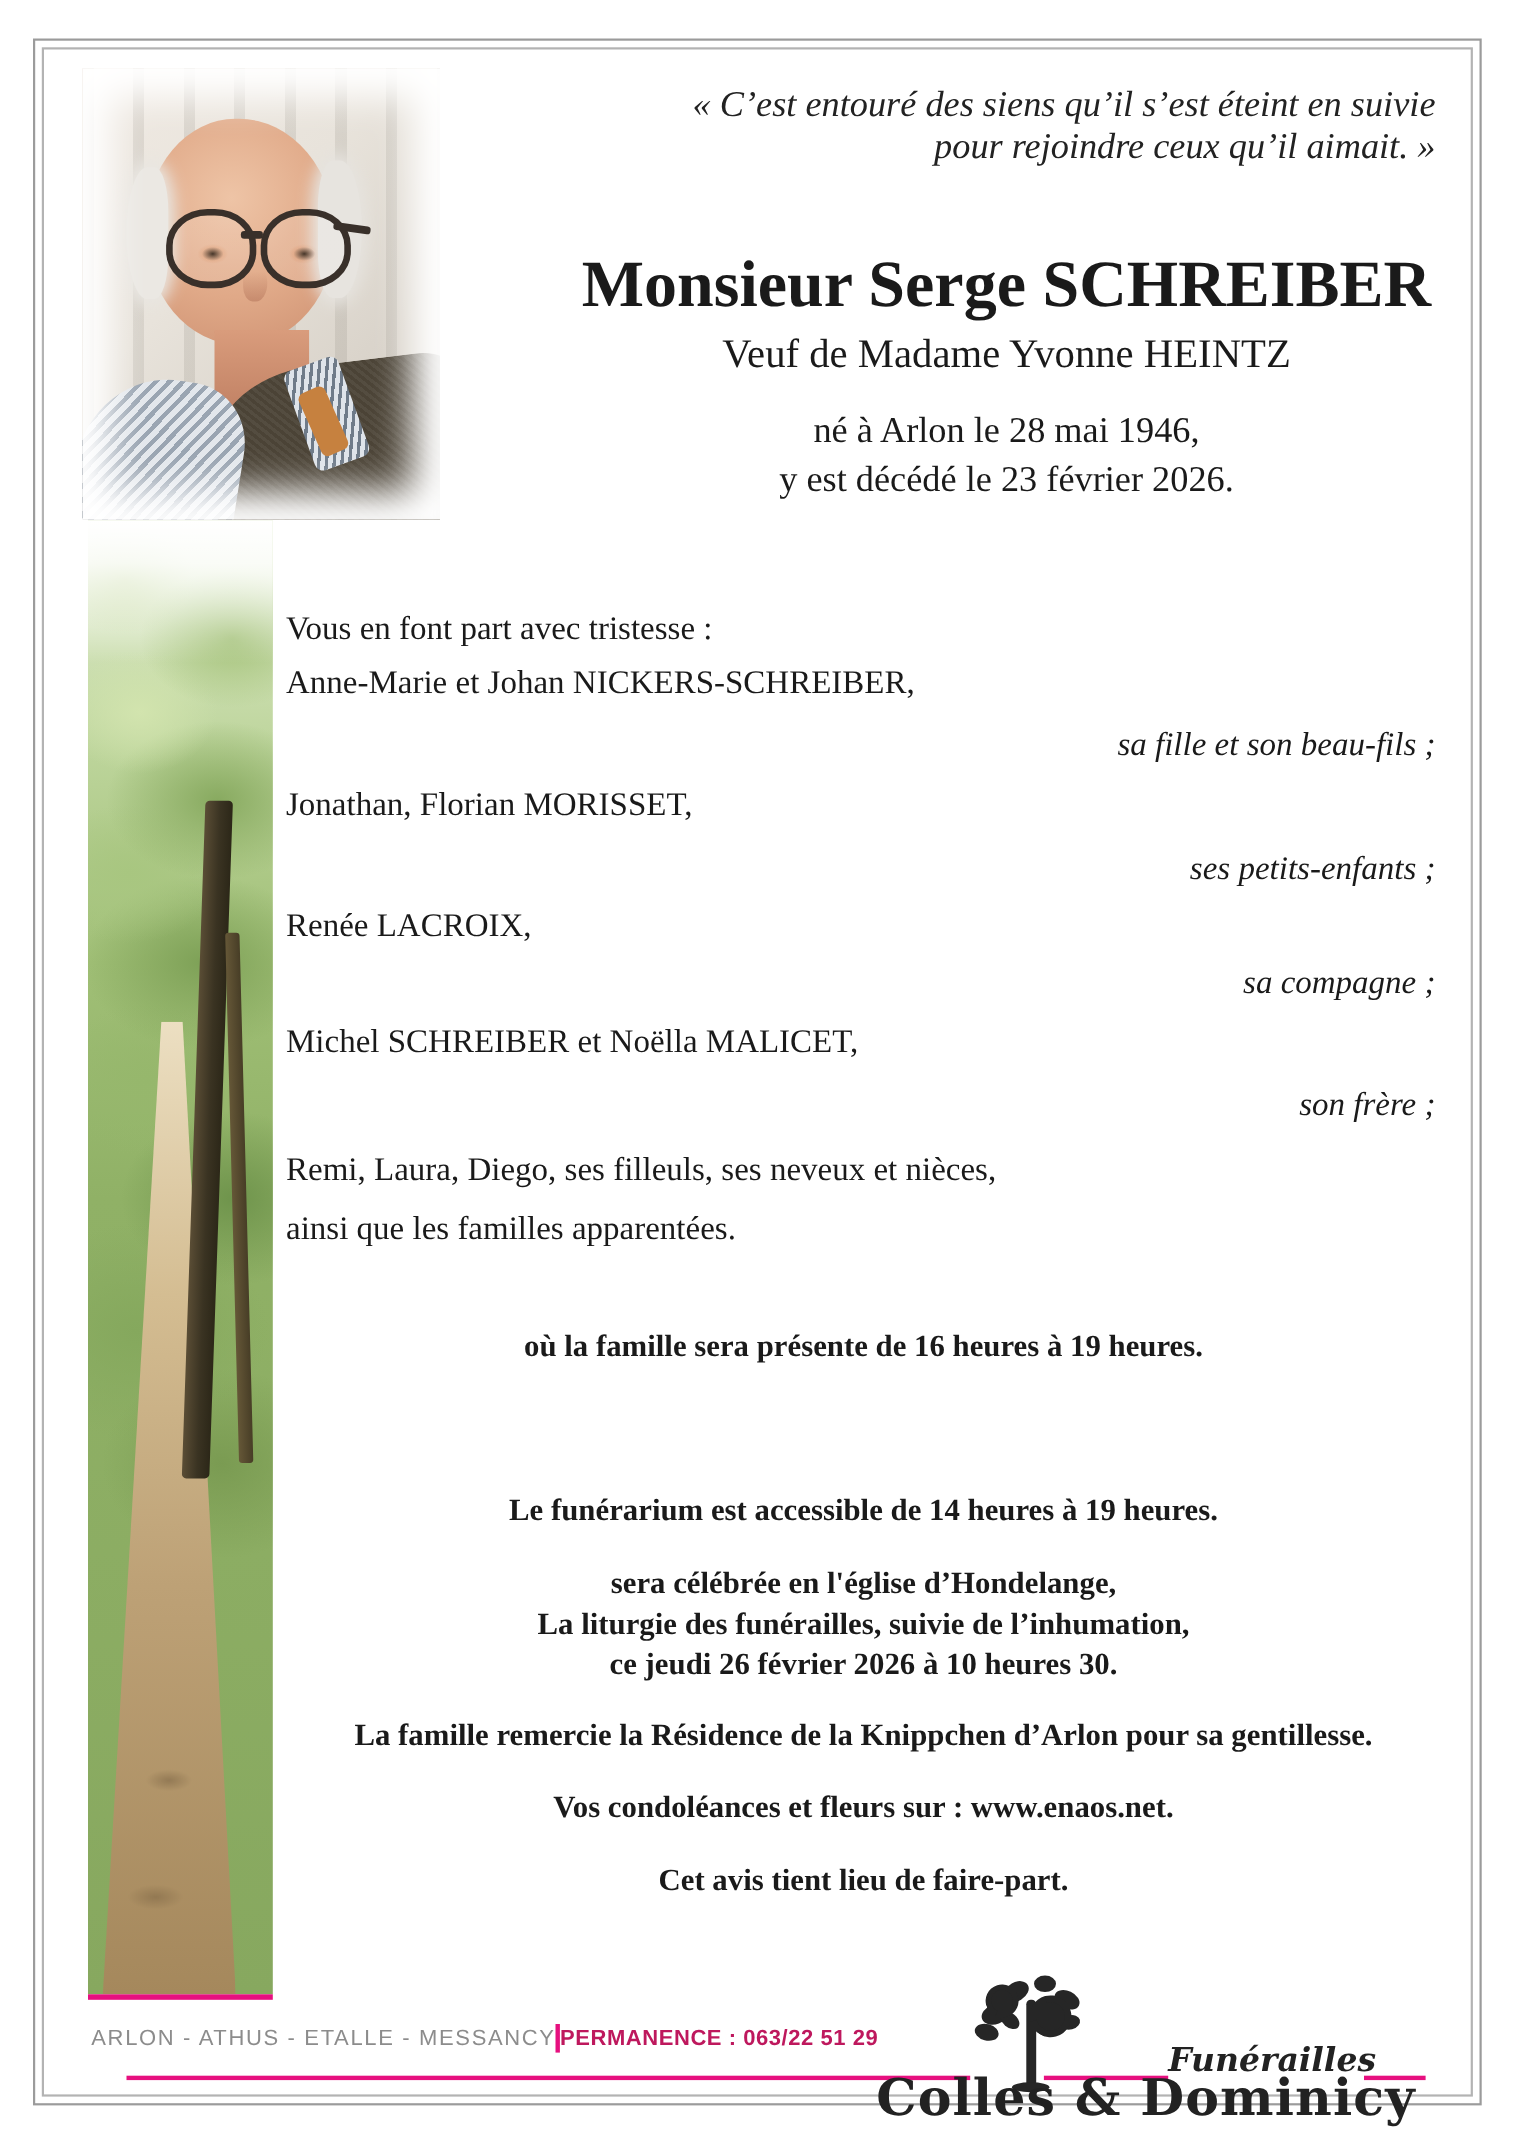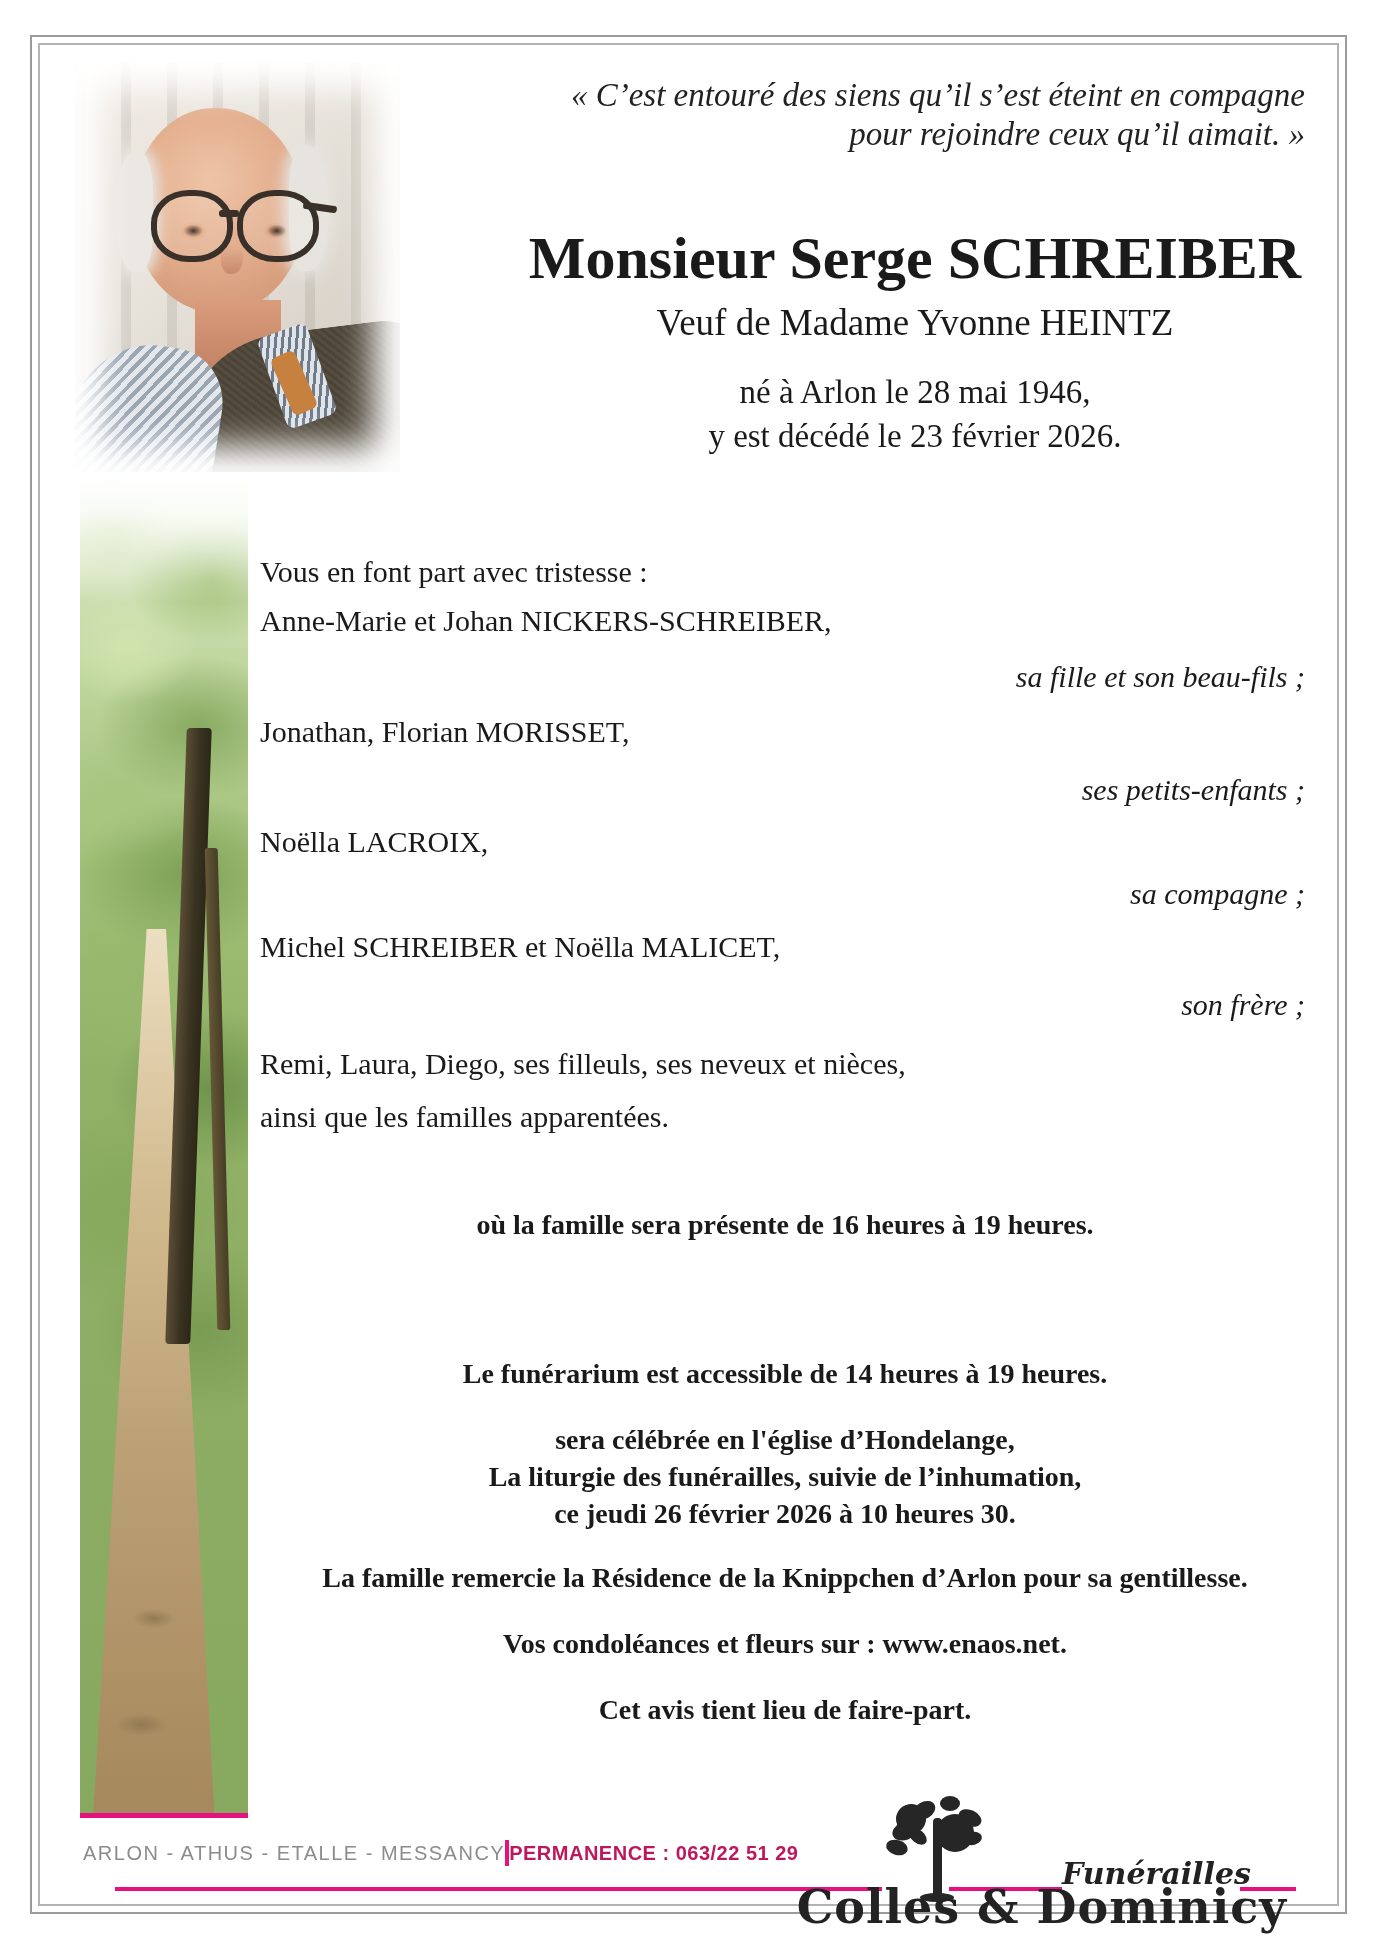--- a/index.html
+++ b/index.html
@@ -149,37 +149,37 @@
 
 <div class="forest">
   <div class="f-path"></div>
   <div class="f-trunk1"></div>
   <div class="f-trunk2"></div>
   <div class="f-fadetop"></div>
 </div>
 <div class="strip-underline" style="background: rgb(230, 16, 127);"></div>
 
 <div class="quote">
-  <div>« C’est entouré des siens qu’il s’est éteint en compagne</div>
+  <div>« C’est entouré des siens qu’il s’est éteint en suivie</div>
   <div>pour rejoindre ceux qu’il aimait. »</div>
 </div>
 
 <div class="center-col-top main-name">Monsieur Serge SCHREIBER</div>
 <div class="center-col-top widower">Veuf de Madame Yvonne HEINTZ</div>
 <div class="center-col-top dates">
   <div>né à Arlon le 28 mai 1946,</div>
   <div>y est décédé le 23 février 2026.</div>
 </div>
 
 <div class="fam" style="top:552px">Vous en font part avec tristesse :</div>
 <div class="fam" style="top:601px">Anne-Marie et Johan NICKERS-SCHREIBER,</div>
 <div class="rel" style="top:657px">sa fille et son beau-fils ;</div>
 <div class="fam" style="top:712px">Jonathan, Florian MORISSET,</div>
 <div class="rel" style="top:770px">ses petits-enfants ;</div>
-<div class="fam" style="top:822px">Noëlla LACROIX,</div>
+<div class="fam" style="top:822px">Renée LACROIX,</div>
 <div class="rel" style="top:874px">sa compagne ;</div>
 <div class="fam" style="top:927px">Michel SCHREIBER et Noëlla MALICET,</div>
 <div class="rel" style="top:985px">son frère ;</div>
 <div class="fam" style="top:1044px">Remi, Laura, Diego, ses filleuls, ses neveux et nièces,</div>
 <div class="fam" style="top:1097px">ainsi que les familles apparentées.</div>
 
 <div class="detail" style="top:1206px">
   <div>où la famille sera présente de 16 heures à 19 heures.</div>
 </div>
 <div class="detail" style="top:1355px">Le funérarium est accessible de 14 heures à 19 heures.</div>

